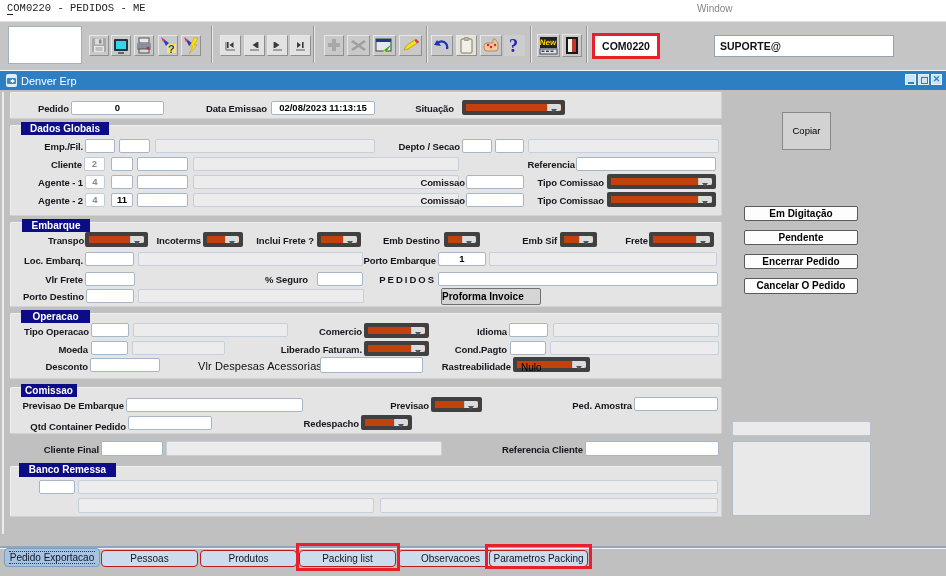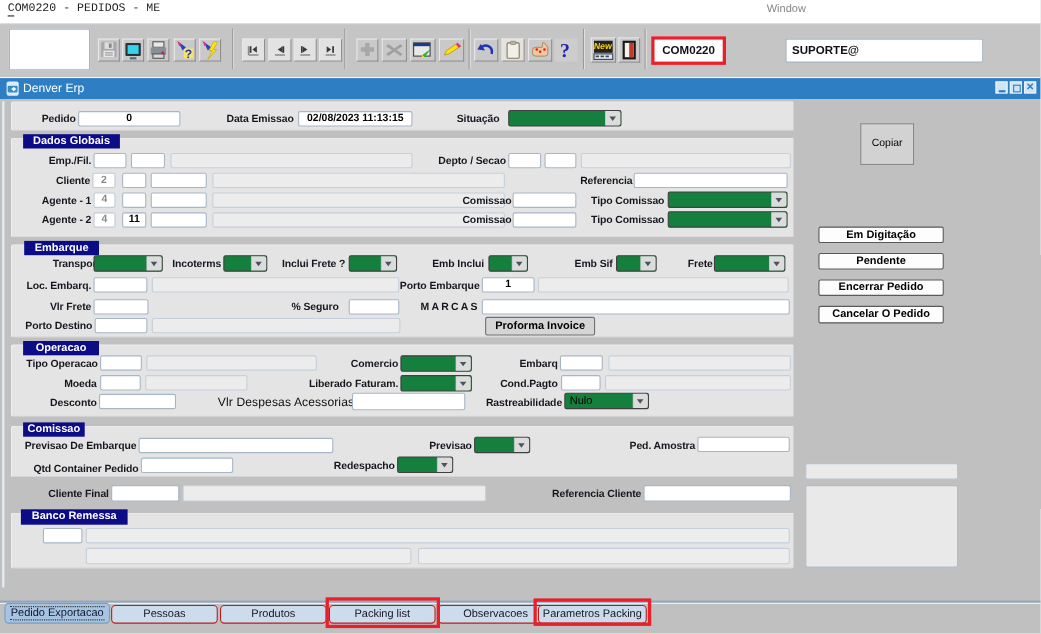--- a/index.html
+++ b/index.html
@@ -3,21 +3,21 @@
 <style>
 html,body{margin:0;padding:0}
 body{width:946px;height:576px;position:relative;overflow:hidden;background:#fff;
  font-family:"Liberation Sans",sans-serif;}
 .ab{position:absolute}
 .L{position:absolute;font:bold 9.5px "Liberation Sans",sans-serif;color:#16161e;
  text-align:right;white-space:nowrap;letter-spacing:-0.1px;line-height:10px}
 .I{position:absolute;background:#fff;border:1px solid #a7b6c7;border-radius:2px;
  font:bold 9.5px "Liberation Sans",sans-serif;color:#000;line-height:12px;box-sizing:border-box}
 .D{position:absolute;background:#ececec;border:1px solid #c5d0dc;border-radius:2px;box-sizing:border-box}
-.C{position:absolute;background:#15803d;border:1px solid #404040;border-radius:2px;box-sizing:border-box;
+.C{position:absolute;background:#c2410c;border:4px solid #404040;border-radius:2px;box-sizing:border-box;
  font:bold 9.5px "Liberation Sans",sans-serif;line-height:13px}
 .C .a{position:absolute;right:0;top:0;bottom:0;width:13px;background:#dcdcdc;
  border-left:1px solid #c0c8d0;border-radius:0 2px 2px 0}
 .C .a:after{content:"";position:absolute;left:3px;top:5px;border:3.5px solid transparent;
  border-top:4px solid #4a545e}
 .S{position:absolute;left:10px;width:712px;background:#e4e4e4;border:1px solid #d2d2d2;
  border-top-color:#efefef;border-left-color:#efefef;border-radius:2px;box-sizing:border-box}
 .N{position:absolute;background:#0c0c86;color:#fff;font:bold 10px "Liberation Sans",sans-serif;
  text-align:center;line-height:13px;box-sizing:border-box}
 .B{position:absolute;background:#fdfdfd;border:1px solid #5a5a5a;border-radius:2px;
@@ -254,21 +254,21 @@
     <span class="a"></span>
   </div>
 <div class="L" style="left:140px;top:236px;width:61px">Incoterms</div>
 <div class="C" style="left:203px;top:232px;width:40px;height:15px">
     <span class="a"></span>
   </div>
 <div class="L" style="left:240px;top:236px;width:74px">Inclui Frete ?</div>
 <div class="C" style="left:317px;top:232px;width:44px;height:15px">
     <span class="a"></span>
   </div>
-<div class="L" style="left:375px;top:236px;width:65px">Emb Inclui</div>
+<div class="L" style="left:375px;top:236px;width:65px">Emb Destino</div>
 <div class="C" style="left:444px;top:232px;width:36px;height:15px">
     <span class="a"></span>
   </div>
 <div class="L" style="left:495px;top:236px;width:62px">Emb Sif</div>
 <div class="C" style="left:560px;top:232px;width:37px;height:15px">
     <span class="a"></span>
   </div>
 <div class="L" style="left:590px;top:236px;width:58px">Frete</div>
 <div class="C" style="left:649px;top:232px;width:65px;height:15px">
     <span class="a"></span>
@@ -278,36 +278,36 @@
 <div class="I" style="left:85px;top:252px;width:49px;height:14px"></div>
 <div class="D" style="left:138px;top:252px;width:225px;height:14px"></div>
 <div class="L" style="left:360px;top:256px;width:76px">Porto Embarque</div>
 <div class="I ctr" style="left:438px;top:252px;width:48px;height:14px">1</div>
 <div class="D" style="left:489px;top:252px;width:228px;height:14px"></div>
 
 <div class="L" style="left:20px;top:275px;width:63px">Vlr Frete</div>
 <div class="I" style="left:85px;top:272px;width:50px;height:14px"></div>
 <div class="L" style="left:245px;top:275px;width:63px">% Seguro</div>
 <div class="I" style="left:317px;top:272px;width:46px;height:14px"></div>
-<div class="L" style="left:370px;top:275px;width:66px;letter-spacing:2px">MARCAS</div>
+<div class="L" style="left:370px;top:275px;width:66px;letter-spacing:2px">PEDIDOS</div>
 <div class="I" style="left:438px;top:272px;width:280px;height:14px"></div>
 
 <div class="L" style="left:20px;top:292px;width:64px">Porto Destino</div>
 <div class="I" style="left:86px;top:289px;width:48px;height:14px"></div>
 <div class="D" style="left:138px;top:289px;width:226px;height:14px"></div>
-<div class="ab" style="left:441px;top:288px;width:100px;height:17px;background:#d5d5d5;border:1px solid #707070;border-radius:2px;box-sizing:border-box;font:bold 10px 'Liberation Sans',sans-serif;text-align:center;line-height:15px;color:#000">Proforma Invoice</div>
+<div class="ab" style="left:441px;top:288px;width:100px;height:17px;background:#d5d5d5;border:1px solid #707070;border-radius:2px;box-sizing:border-box;font:bold 10px 'Liberation Sans',sans-serif;text-align:left;line-height:15px;color:#000">Proforma Invoice</div>
 
 <div class="L" style="left:20px;top:327px;width:69px">Tipo Operacao</div>
 <div class="I" style="left:91px;top:323px;width:38px;height:14px"></div>
 <div class="D" style="left:133px;top:323px;width:155px;height:14px"></div>
 <div class="L" style="left:300px;top:327px;width:62px">Comercio</div>
 <div class="C" style="left:364px;top:323px;width:65px;height:15px">
     <span class="a"></span>
   </div>
-<div class="L" style="left:445px;top:327px;width:62px">Embarq</div>
+<div class="L" style="left:445px;top:327px;width:62px">Idioma</div>
 <div class="I" style="left:509px;top:323px;width:39px;height:14px"></div>
 <div class="D" style="left:553px;top:323px;width:166px;height:14px"></div>
 
 <div class="L" style="left:20px;top:345px;width:68px">Moeda</div>
 <div class="I" style="left:91px;top:341px;width:37px;height:14px"></div>
 <div class="D" style="left:132px;top:341px;width:93px;height:14px"></div>
 <div class="L" style="left:270px;top:345px;width:92px">Liberado Faturam.</div>
 <div class="C" style="left:364px;top:341px;width:65px;height:15px">
     <span class="a"></span>
   </div>

